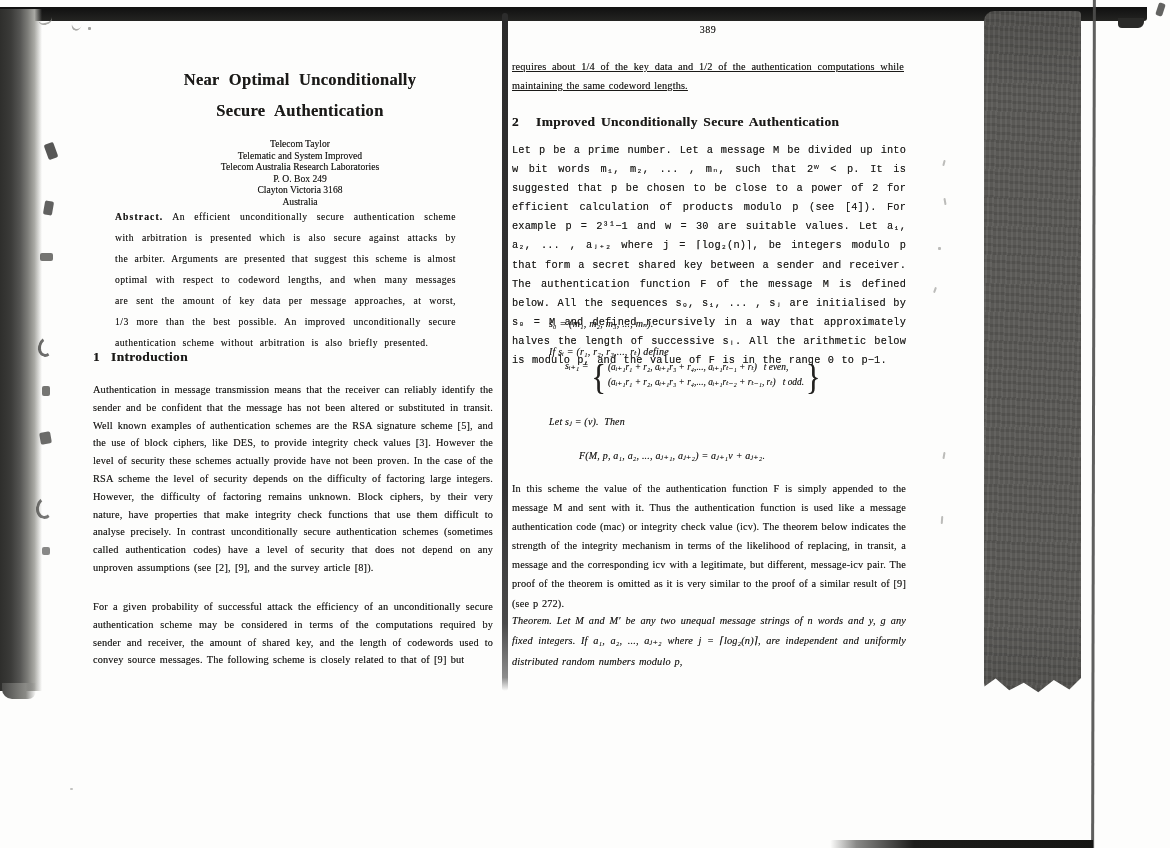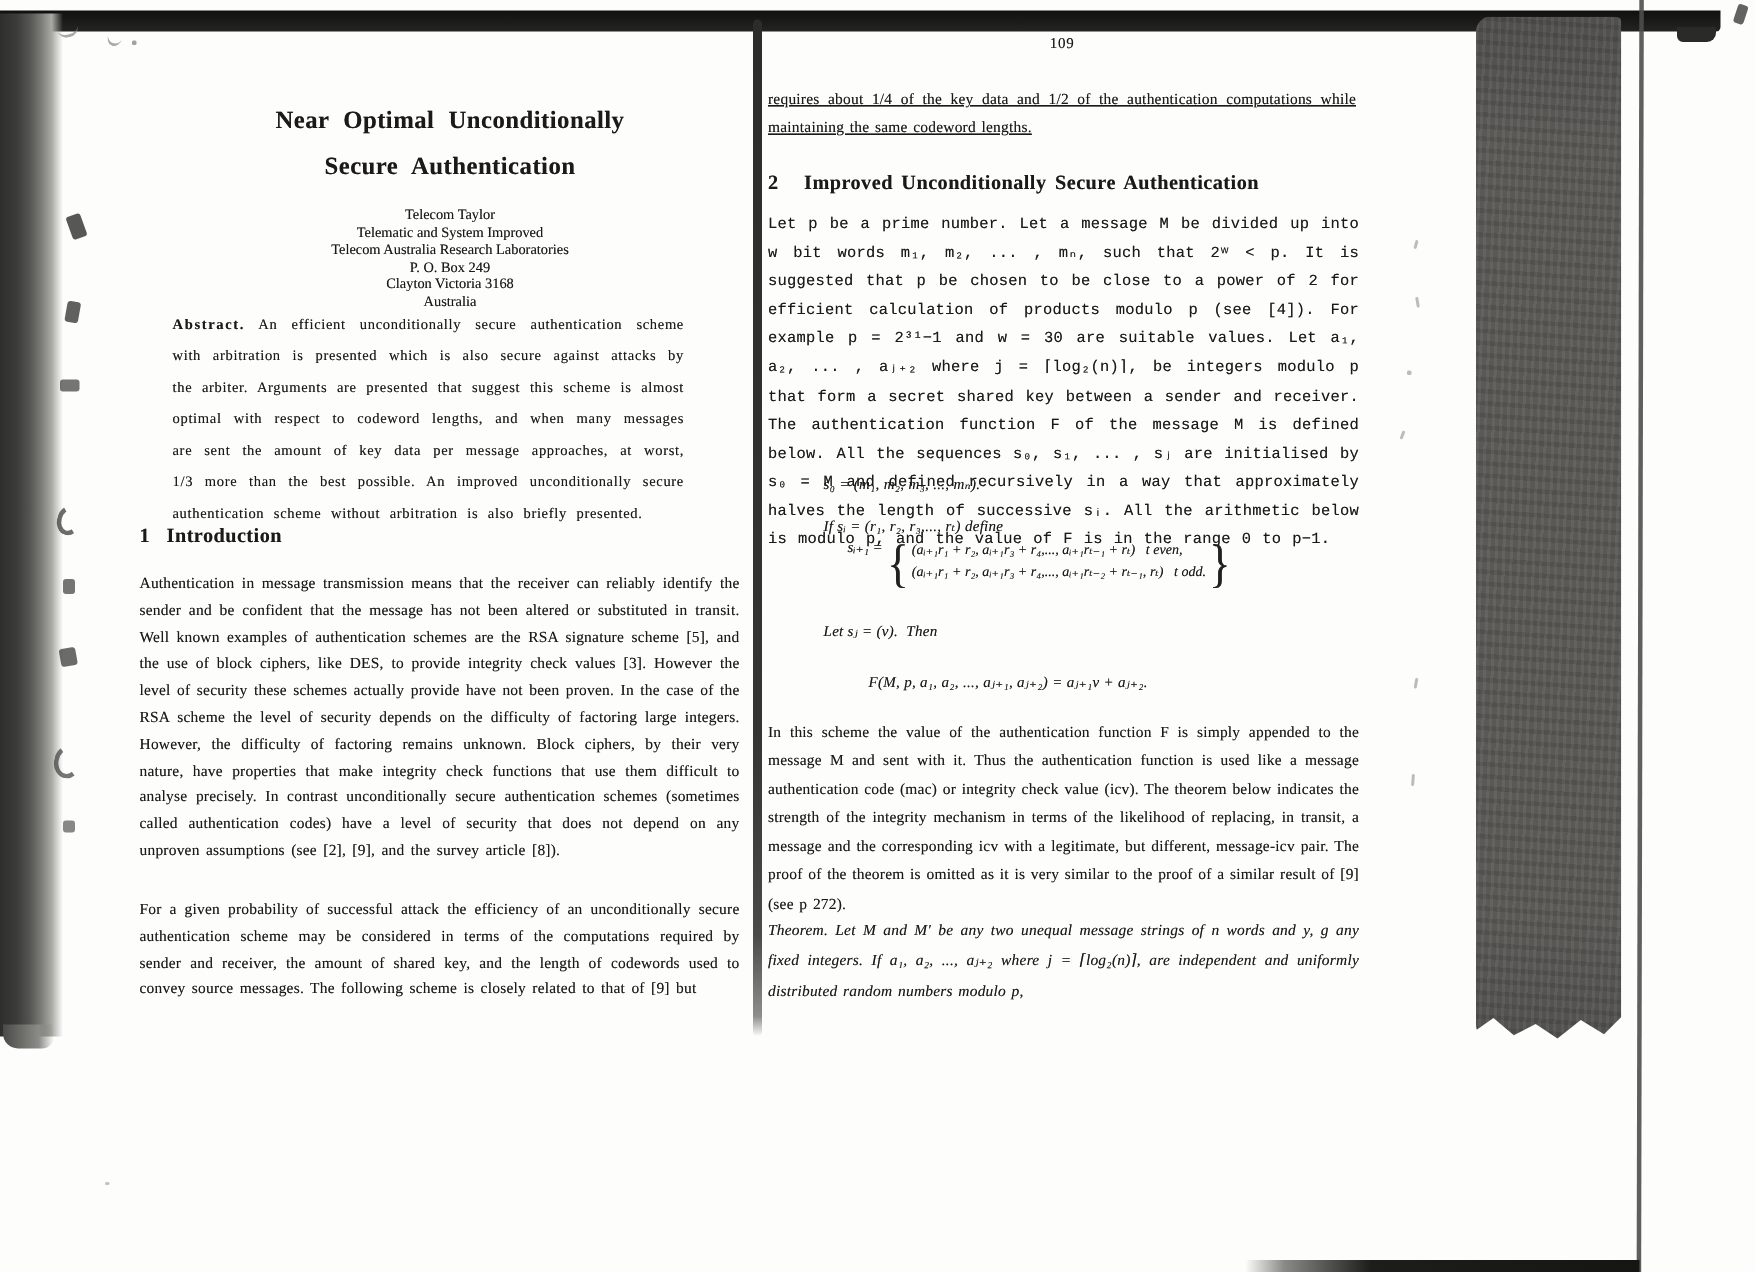--- a/index.html
+++ b/index.html
@@ -113,21 +113,21 @@
     <div>Clayton Victoria 3168</div>
     <div>Australia</div>
   </div>
 
   <div class="txt just" id="lp-abstract"><span class="abs-label">Abstract.</span><span> An efficient unconditionally secure authentication scheme with arbitration is presented which is also secure against attacks by the arbiter.  Arguments are presented that suggest this scheme is almost optimal with respect to codeword lengths, and when many messages are sent the amount of key data per message approaches, at worst, 1/3 more than the best possible.  An improved unconditionally secure authentication scheme without arbitration is also briefly presented.</span></div>
 
   <div class="txt pre" id="lp-h1">1   Introduction</div>
   <div class="txt just" id="lp-para1">Authentication in message transmission means that the receiver can reliably identify the sender and be confident that the message has not been altered or substituted in transit.  Well known examples of authentication schemes are the RSA signature scheme [5], and the use of block ciphers, like DES, to provide integrity check values [3].  However the level of security these schemes actually provide have not been proven.  In the case of the RSA scheme the level of security depends on the difficulty of factoring large integers.  However, the difficulty of factoring remains unknown.  Block ciphers, by their very nature, have properties that make integrity check functions that use them difficult to analyse precisely.  In contrast unconditionally secure authentication schemes (sometimes called authentication codes) have a level of security that does not depend on any unproven assumptions (see [2], [9], and the survey article [8]).</div>
   <div class="txt just" id="lp-para2">For a given probability of successful attack the efficiency of an unconditionally secure authentication scheme may be considered in terms of the computations required by sender and receiver, the amount of shared key, and the length of codewords used to convey source messages.  The following scheme is closely related to that of [9] but</div>
 
-  <div class="txt center" id="rp-pagenum">109</div>
+  <div class="txt center" id="rp-pagenum">389</div>
   <div class="txt just" id="rp-para0">requires about 1/4 of the key data and 1/2 of the authentication computations while maintaining the same codeword lengths.</div>
   <div class="txt pre" id="rp-h2">2   Improved Unconditionally Secure Authentication</div>
   <div class="txt just" id="rp-para1">Let p be a prime number.  Let a message M be divided up into w bit words m₁, m₂, ... , mₙ, such that 2ʷ &lt; p. It is suggested that p be chosen to be close to a power of 2 for efficient calculation of products modulo p (see [4]).  For example p = 2³¹−1 and w = 30 are suitable values.  Let a₁, a₂, ... , aⱼ₊₂ where j = ⌈log₂(n)⌉, be integers modulo p that form a secret shared key between a sender and receiver.  The authentication function F of the message M is defined below.  All the sequences s₀, s₁, ... , sⱼ are initialised by s₀ = M and defined recursively in a way that approximately halves the length of successive sᵢ.  All the arithmetic below is modulo p, and the value of F is in the range 0 to p−1.</div>
 
   <div class="txt eq pre" id="rp-eq1">s₀ = (m₁, m₂, m₃, ..., mₙ).</div>
   <div class="txt eq pre" id="rp-eq2intro">If sᵢ = (r₁, r₂, r₃,..., rₜ) define</div>
 
   <div class="txt" id="rp-eq2">
     <span class="lhs">sᵢ₊₁ =</span>
     <span class="brace">{</span>

